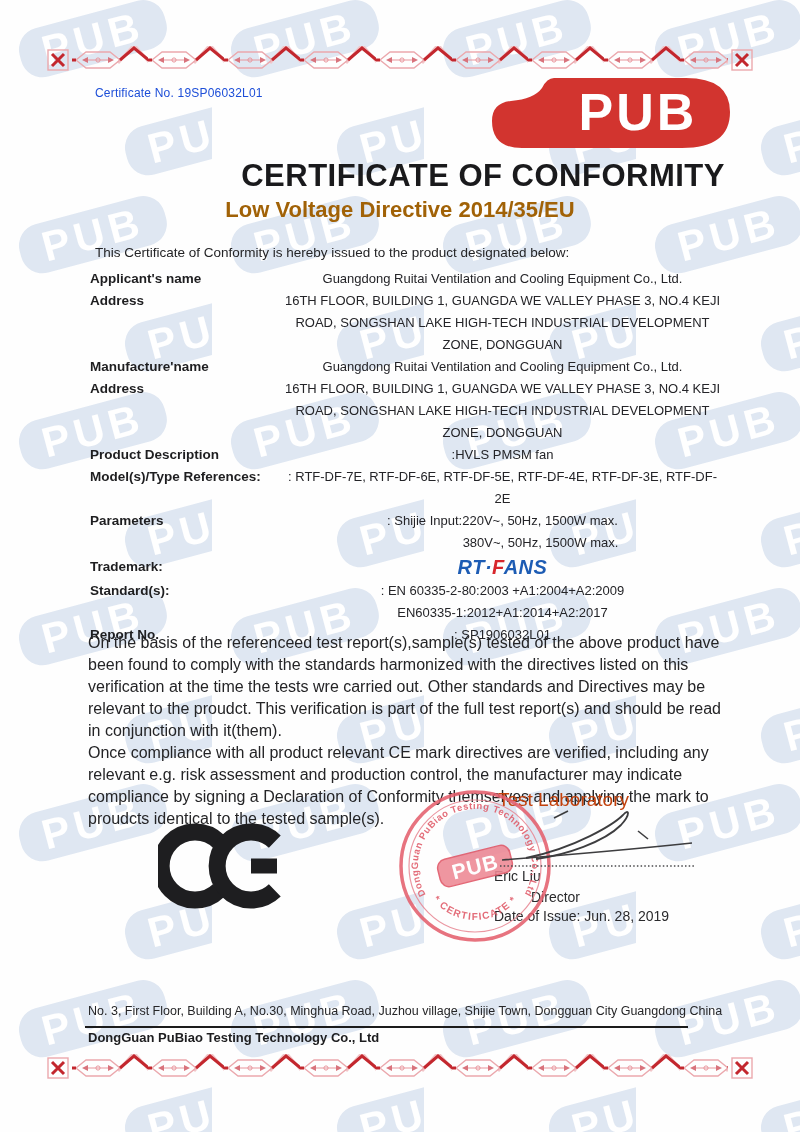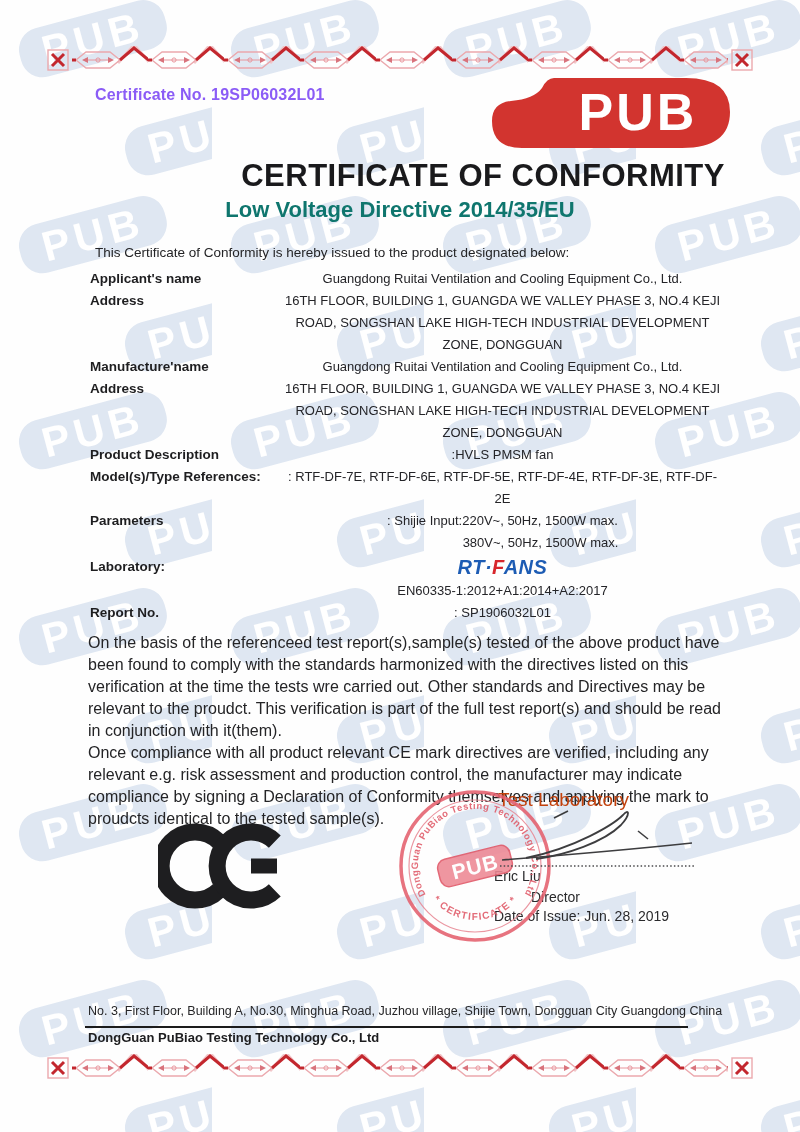--- a/index.html
+++ b/index.html
@@ -6,25 +6,25 @@
   .page{
     position:relative;width:800px;height:1132px;background:#fefefe;
     font-family:"Liberation Sans", sans-serif;color:#232325;overflow:hidden;
     margin:0 auto;
   }
   .abs{position:absolute;}
   .wm-svg{left:0;top:0;z-index:0;}
   .border-el{z-index:1;}
   .content{z-index:2;}
 
-  .cert-no{left:95px;top:86px;font-size:16px;font-weight:bold;color:#8b5cf6;letter-spacing:.2px;}
+  .cert-no{left:95px;top:86px;font-size:12px;font-weight:normal;color:#1d4ed8;letter-spacing:.2px;}
   .pub-logo{left:488px;top:74px;}
 
   .title{left:75px;top:158px;width:650px;text-align:right;font-size:31px;font-weight:bold;color:#1a1a1c;letter-spacing:.5px;}
-  .subtitle{left:75px;top:197px;width:650px;text-align:center;font-size:22px;font-weight:bold;color:#0f766e;}
+  .subtitle{left:75px;top:197px;width:650px;text-align:center;font-size:22px;font-weight:bold;color:#a16207;}
   .intro{left:95px;top:245px;font-size:13.5px;color:#242426;}
 
   .fields{left:90px;top:268px;width:632px;}
   .field-row{display:flex;min-height:22px;line-height:22px;font-size:13px;}
   .field-label{width:193px;flex:0 0 193px;font-weight:bold;color:#1e1e20;font-size:13.5px;}
   .field-value{flex:1;color:#242428;text-align:center;}
   .field-value.indent{padding-left:76px;}
   .tm-row{align-items:center;min-height:26px;}
   .tm-logo{font-size:20px;font-weight:bold;font-style:italic;letter-spacing:.5px;}
   .tm-rt,.tm-ans{color:#1d5cb4;}
@@ -169,23 +169,27 @@
       </div>
     <div class="field-row">
         <span class="field-label">Parameters</span>
         <span class="field-value">: Shijie Input:220V~, 50Hz, 1500W max.</span>
       </div>
     <div class="field-row">
         <span class="field-label"></span>
         <span class="field-value indent">380V~, 50Hz, 1500W max.</span>
       </div>
     <div class="field-row tm-row">
-      <span class="field-label">Laboratory:</span>
+      <span class="field-label">Trademark:</span>
       <span class="field-value tm-logo"><span class="tm-rt">RT·</span><span class="tm-f">F</span><span class="tm-ans">ANS</span></span>
     </div>
+    <div class="field-row">
+        <span class="field-label">Standard(s):</span>
+        <span class="field-value">: EN 60335-2-80:2003 +A1:2004+A2:2009</span>
+      </div>
     <div class="field-row">
         <span class="field-label"></span>
         <span class="field-value">EN60335-1:2012+A1:2014+A2:2017</span>
       </div>
     <div class="field-row">
         <span class="field-label">Report No.</span>
         <span class="field-value">: SP1906032L01</span>
       </div>
   </div>
 

